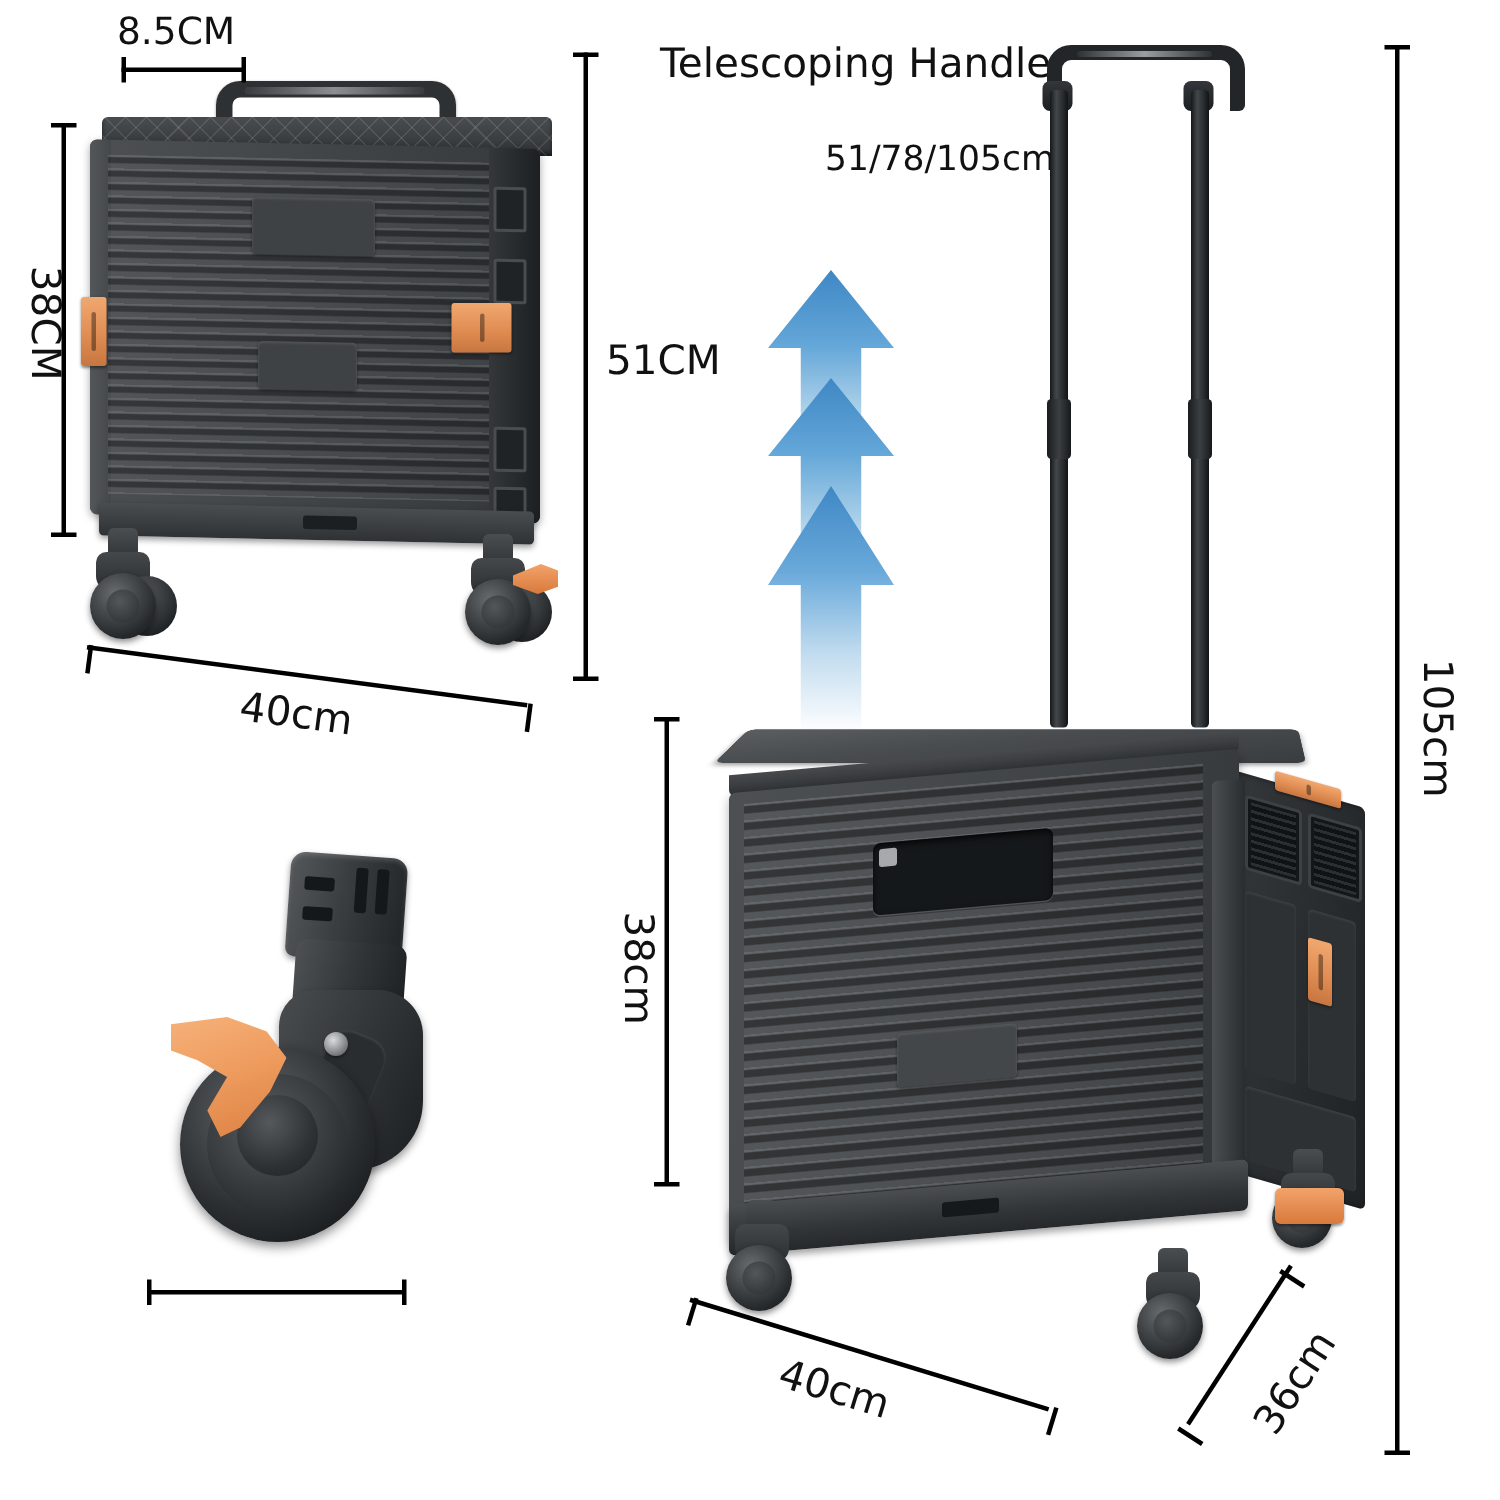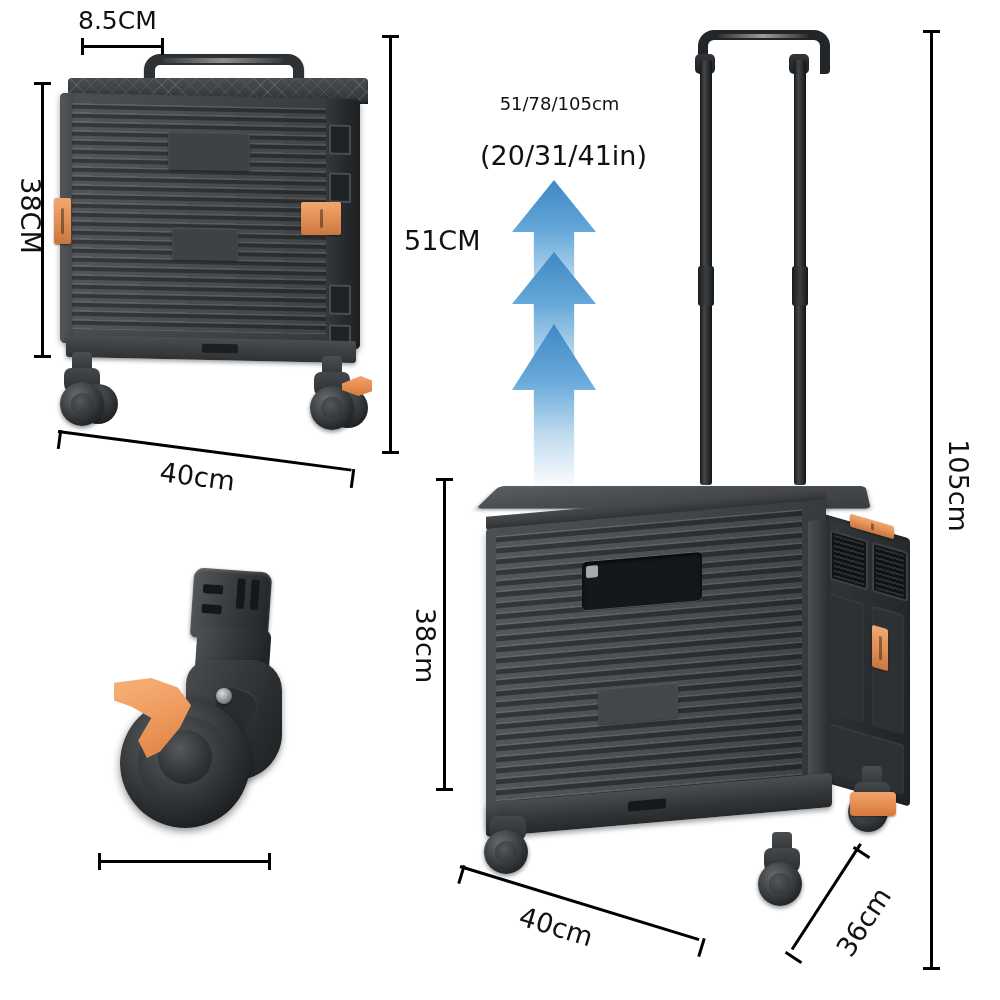--- a/index.html
+++ b/index.html
@@ -307,22 +307,22 @@
   <div class="dline-v" style="left:389px;top:35px;height:418px;"></div>
   <div class="cap-v" style="left:382px;top:35px;"></div>
   <div class="cap-v" style="left:382px;top:451px;"></div>
   <div class="abs dimtext" style="left:404px;top:225px;font-size:27px;">51CM</div>
 
   <div class="dline-rot" style="left:58px;top:430px;width:296px;transform:rotate(7.5deg);"></div>
   <div class="cap-rot" style="left:58px;top:430px;transform:rotate(7.5deg);"></div>
   <div class="cap-rot" style="left:351px;top:469px;transform:rotate(7.5deg);"></div>
   <div class="abs dimtext" style="left:160px;top:456px;font-size:27px;transform:rotate(7.5deg);transform-origin:0 50%;">40cm</div>
 
-  <div class="abs dimtext" style="left:436px;top:93px;width:247px;text-align:center;font-size:18px;">51/78/105cm</div>
-  <div class="abs dimtext" style="left:440px;top:140px;width:247px;text-align:center;font-size:27px;">(20/31/41in)</div>
+  <div class="abs dimtext" style="left:440px;top:27px;font-size:27px;">Telescoping Handle</div>
+  <div class="abs dimtext" style="left:456px;top:93px;width:247px;text-align:right;font-size:23px;">51/78/105cm</div>
 
   <div class="abs" style="left:512px;top:180px;">
     <div class="arrow a1" style="left:0;top:0;"></div>
     <div class="arrow a2" style="left:0;top:72px;"></div>
     <div class="arrow a3" style="left:0;top:144px;height:165px;"></div>
   </div>
 
   <div class="abs" id="teleHandle">
     <div class="th-bar"></div>
     <div class="th-joint" style="left:5px;top:24px;"></div>

